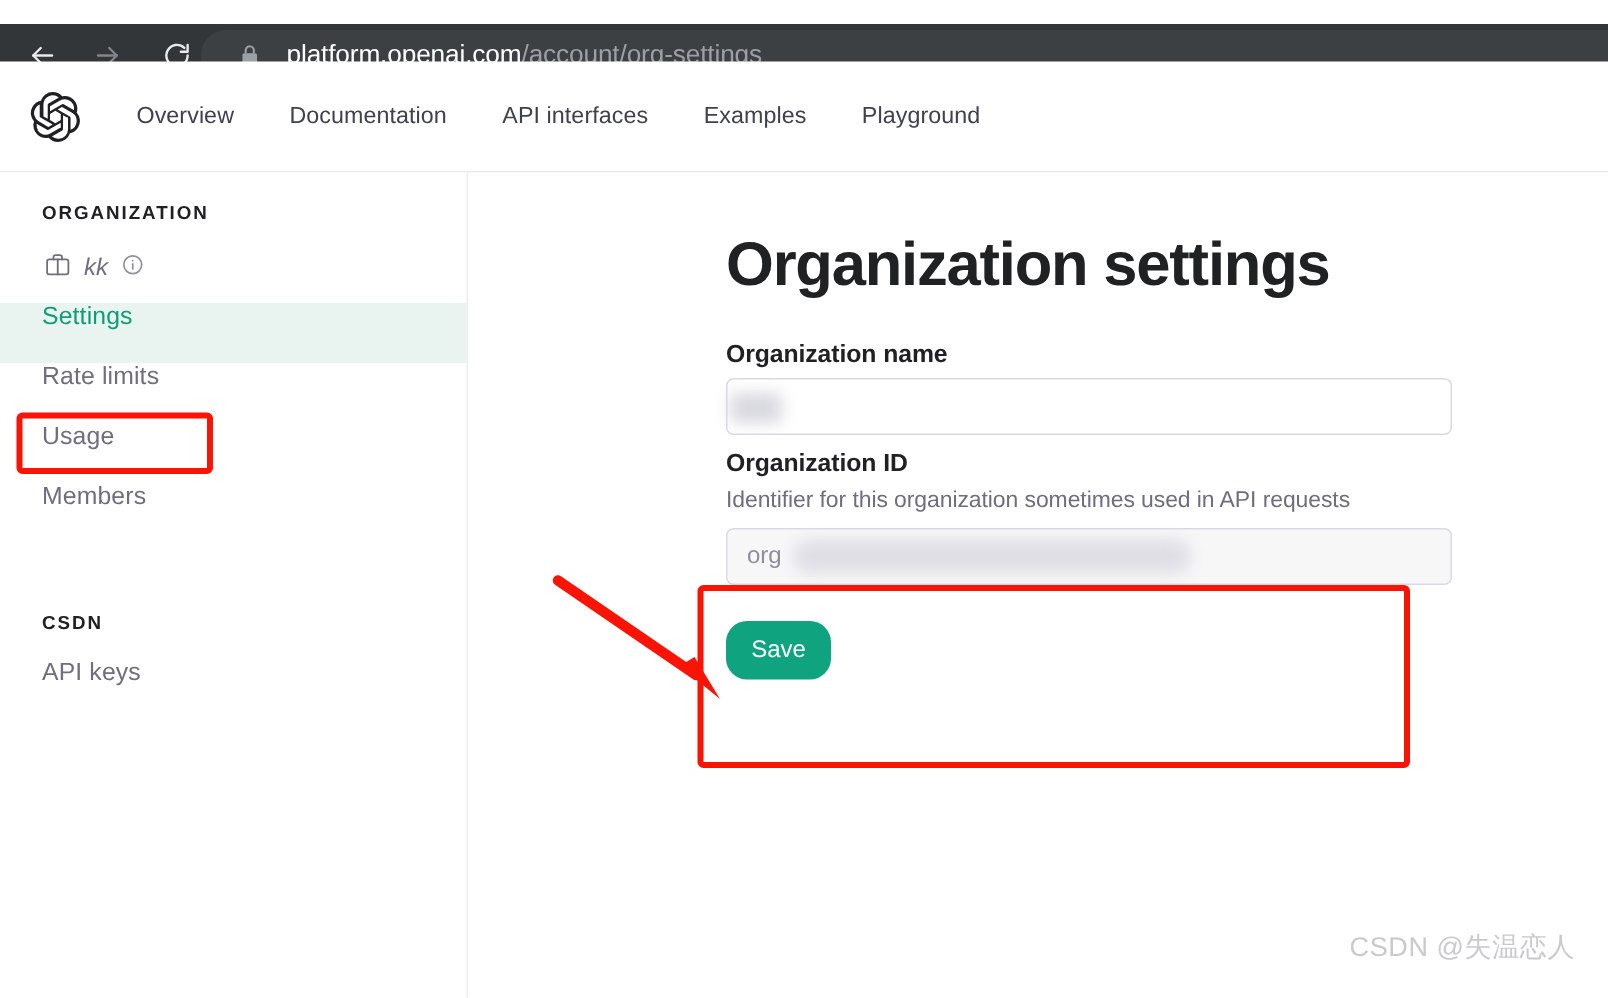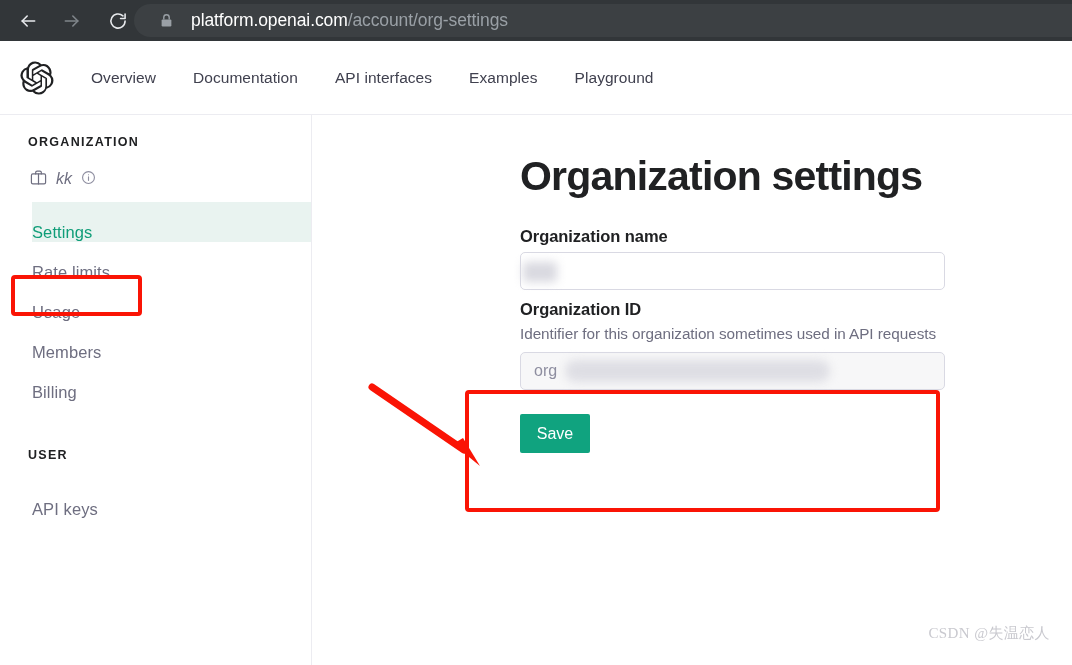--- a/index.html
+++ b/index.html
@@ -5,21 +5,21 @@
   * { box-sizing: border-box; margin: 0; padding: 0; }
   html, body {
     width: 1072px; height: 665px;
     font-family: "Liberation Sans", sans-serif;
     background: #ffffff;
     overflow: hidden;
   }
 
   
   #browser-chrome {
-    position: absolute; left: 0; top: 0;
+    position: absolute; left: 0; top: 16px;
     width: 1072px; height: 41px;
     background: #323639;
     display: flex; align-items: center;
   }
   .nav-btn {
     width: 32px; height: 32px;
     display: flex; align-items: center; justify-content: center;
     border-radius: 50%;
     flex: none;
   }
@@ -64,21 +64,21 @@
   .nav-link {
     font-size: 15.5px;
     color: #40414f;
     margin-right: 37px;
     white-space: nowrap;
     letter-spacing: 0.05px;
   }
   .nav-link:last-child { margin-right: 10px; }
 
   
-  #body-split { display: flex; height: 550px; gap: 36px; }
+  #body-split { display: flex; height: 550px; }
 
   #sidebar {
     width: 312px; flex: none;
     border-right: 1px solid #ececf1;
     padding-top: 20px;
     position: relative;
     background: #fff;
   }
   .side-heading {
     font-size: 12.5px;
@@ -94,25 +94,25 @@
     height: 26px;
     margin-bottom: 10px;
     font-style: italic;
   }
   #org-chip .chip-label {
     font-size: 16px; color: #6e6e80;
     margin-left: 9px; margin-right: 9px;
   }
   .side-item {
     height: 40px;
-    display: flex; align-items: flex-end;
+    display: flex; align-items: flex-start;
+    padding-left: 28px;
     font-size: 16.5px;
     color: #6e6e80;
     letter-spacing: 0.1px;
-    margin-left: 32px;
   }
   .side-item.active {
     background: #e9f3f0;
     color: #0f9d78;
   }
   #side-gap { height: 46px; }
 
   
   #main {
     flex: 1;
@@ -135,21 +135,21 @@
     letter-spacing: -0.05px;
     margin-bottom: 6px;
   }
   .field-help {
     font-size: 15.3px;
     color: #6e6e80;
     letter-spacing: -0.05px;
     margin-bottom: 9px;
   }
   .text-input {
-    width: 425px; height: 38px;
+    width: 484px; height: 38px;
     border: 1px solid #d9d9e3;
     border-radius: 5px;
     background: #ffffff;
     display: flex; align-items: center;
     padding-left: 13px;
     font-size: 16px;
     color: #8e8ea0;
     position: relative;
   }
   .text-input.readonly { background: #f7f7f8; }
@@ -164,21 +164,21 @@
   #org-name-blur { left: 2px; top: 9px; width: 34px; height: 20px; }
   #org-id-blur   { left: 44px; top: 7px; width: 265px; height: 22px;
                    background: #dedee4; border-radius: 11px; }
 
   #save-button {
     margin-top: 24px;
     width: 70px; height: 39px;
     background: #10a37f;
     color: #ffffff;
     font-size: 16px;
-    border: none; border-radius: 2px;
+    border: none; border-radius: 14px;
     display: flex; align-items: center; justify-content: center;
     font-family: "Liberation Sans", sans-serif;
     cursor: pointer;
   }
 
   
   .annot-box {
     position: absolute;
     border: 4px solid #fa1405;
     border-radius: 4px;
@@ -189,25 +189,24 @@
   #annot-arrow {
     position: absolute;
     left: 360px; top: 335px;
     width: 135px; height: 100px;
     pointer-events: none;
   }
 
   #watermark {
     position: absolute;
     right: 22px; bottom: 22px;
-    font-size: 15px;
+    font-size: 18px;
     color: #c9c9cf;
     letter-spacing: 0.4px;
     white-space: nowrap;
-    font-family: Liberation Serif, serif;
   }
 </style>
 </head>
 <body>
 
 <div id="browser-chrome">
 
   <div class="nav-btn" id="nav-back-button">
     <svg width="20" height="20" viewBox="0 0 24 24" fill="none" stroke="#e8eaed" stroke-width="1.9" stroke-linecap="round" stroke-linejoin="round">
       <line x1="20" y1="12" x2="5" y2="12"></line>
@@ -286,27 +285,24 @@
       </div>
       <div class="side-item">
         <span>Rate limits</span>
       </div>
       <div class="side-item">
         <span>Usage</span>
       </div>
       <div class="side-item">
         <span>Members</span>
       </div>
-      <div class="side-item">
-        <span>Billing</span>
-      </div>
 
       <div id="side-gap"></div>
 
-      <div class="side-heading">USER</div>
+      <div class="side-heading">CSDN</div>
 
       <div class="side-item">
         <span>API keys</span>
       </div>
     </div>
 
     <div id="main">
 
       <h1 id="page-title">Organization settings</h1>
 

